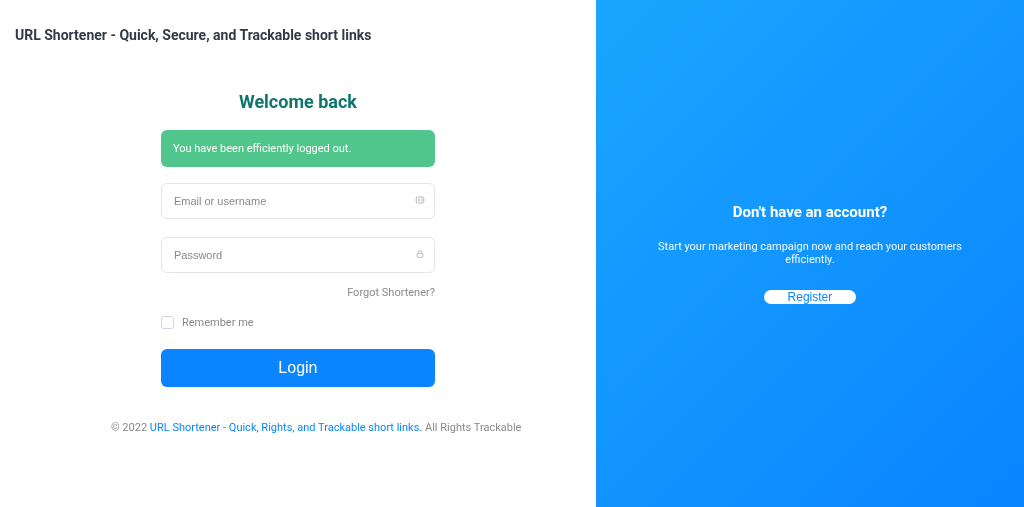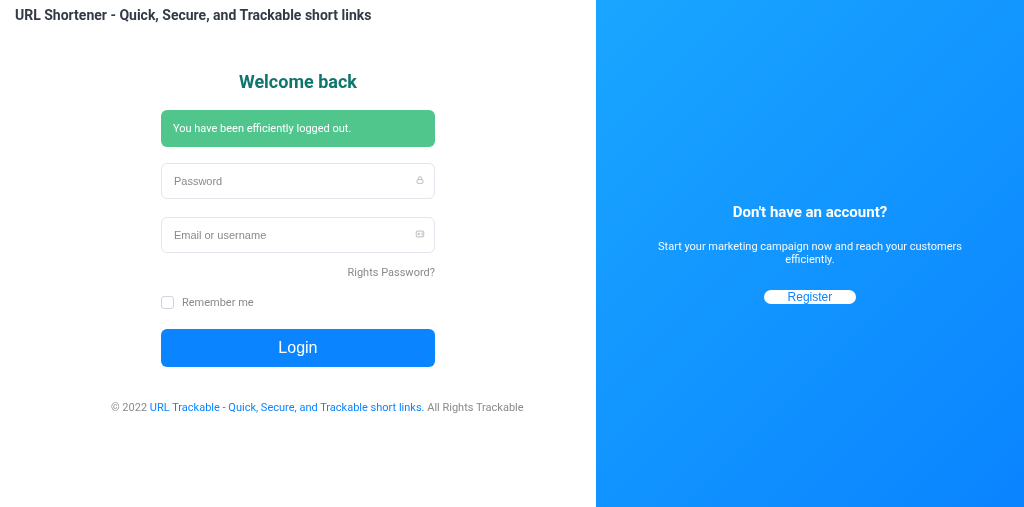--- a/index.html
+++ b/index.html
@@ -13,21 +13,21 @@
       display: flex;
       width: 1024px;
       height: 507px;
       overflow: hidden;
     }
     .left-panel {
       width: 638px;
       background: #fff;
       display: flex;
       flex-direction: column;
-      padding: 4px 15px;
+      padding: 24px 15px;
     }
     .brand {
       font-size: 14px;
       font-weight: 700;
       color: #323a45;
       padding: 3px 0 20px 0;
     }
     .form-wrap {
       width: 274px;
       margin: 28px auto 0 auto;
@@ -155,54 +155,54 @@
 
 <div class="left-panel">
   <div class="brand">URL Shortener - Quick, Secure, and Trackable short links</div>
 
   <div class="form-wrap">
     <div class="title">Welcome back</div>
 
     <div class="alert-success">You have been efficiently logged out.</div>
 
     <div class="input-group">
-      <input class="text-input" type="password" placeholder="Password" style="">
-      <span class="input-icon">
-        <svg width="10" height="10" viewBox="0 0 24 24" fill="none" stroke="currentColor" stroke-width="2">
-            <rect x="5" y="11" width="14" height="9" rx="2"></rect>
-            <path d="M8 11V8a4 4 0 0 1 8 0v3"></path>
-          </svg>
-      </span>
-    </div>
-
-    <div class="input-group">
       <input class="text-input" type="text" placeholder="Email or username" style="">
       <span class="input-icon">
         <svg width="10" height="10" viewBox="0 0 24 24" fill="none" stroke="currentColor" stroke-width="2">
             <rect x="3" y="5" width="18" height="14" rx="2"></rect>
             <circle cx="9" cy="12" r="2"></circle>
             <path d="M15 10h4M15 14h4"></path>
           </svg>
       </span>
     </div>
 
+    <div class="input-group">
+      <input class="text-input" type="password" placeholder="Password" style="">
+      <span class="input-icon">
+        <svg width="10" height="10" viewBox="0 0 24 24" fill="none" stroke="currentColor" stroke-width="2">
+            <rect x="5" y="11" width="14" height="9" rx="2"></rect>
+            <path d="M8 11V8a4 4 0 0 1 8 0v3"></path>
+          </svg>
+      </span>
+    </div>
+
     <div class="forgot-row">
-      <a href="#" class="forgot-link">Rights Password?</a>
+      <a href="#" class="forgot-link">Forgot Shortener?</a>
     </div>
 
     <label class="remember-row">
       <input type="checkbox" class="checkbox" style="">
       <span>Remember me</span>
     </label>
 
     <button class="login-btn">Login</button>
   </div>
 
   <div class="footer">
-    <span>© 2022 </span><a href="#">URL Trackable - Quick, Secure, and Trackable short links.</a><span> All Rights Trackable</span>
+    <span>© 2022 </span><a href="#">URL Shortener - Quick, Rights, and Trackable short links.</a><span> All Rights Trackable</span>
   </div>
 </div>
 
 <div class="right-panel">
   <div class="right-heading">Don't have an account?</div>
   <div class="right-text">Start your marketing campaign now and reach your customers efficiently.</div>
   <button class="register-btn">Register</button>
 </div>
 
 </body></html>

